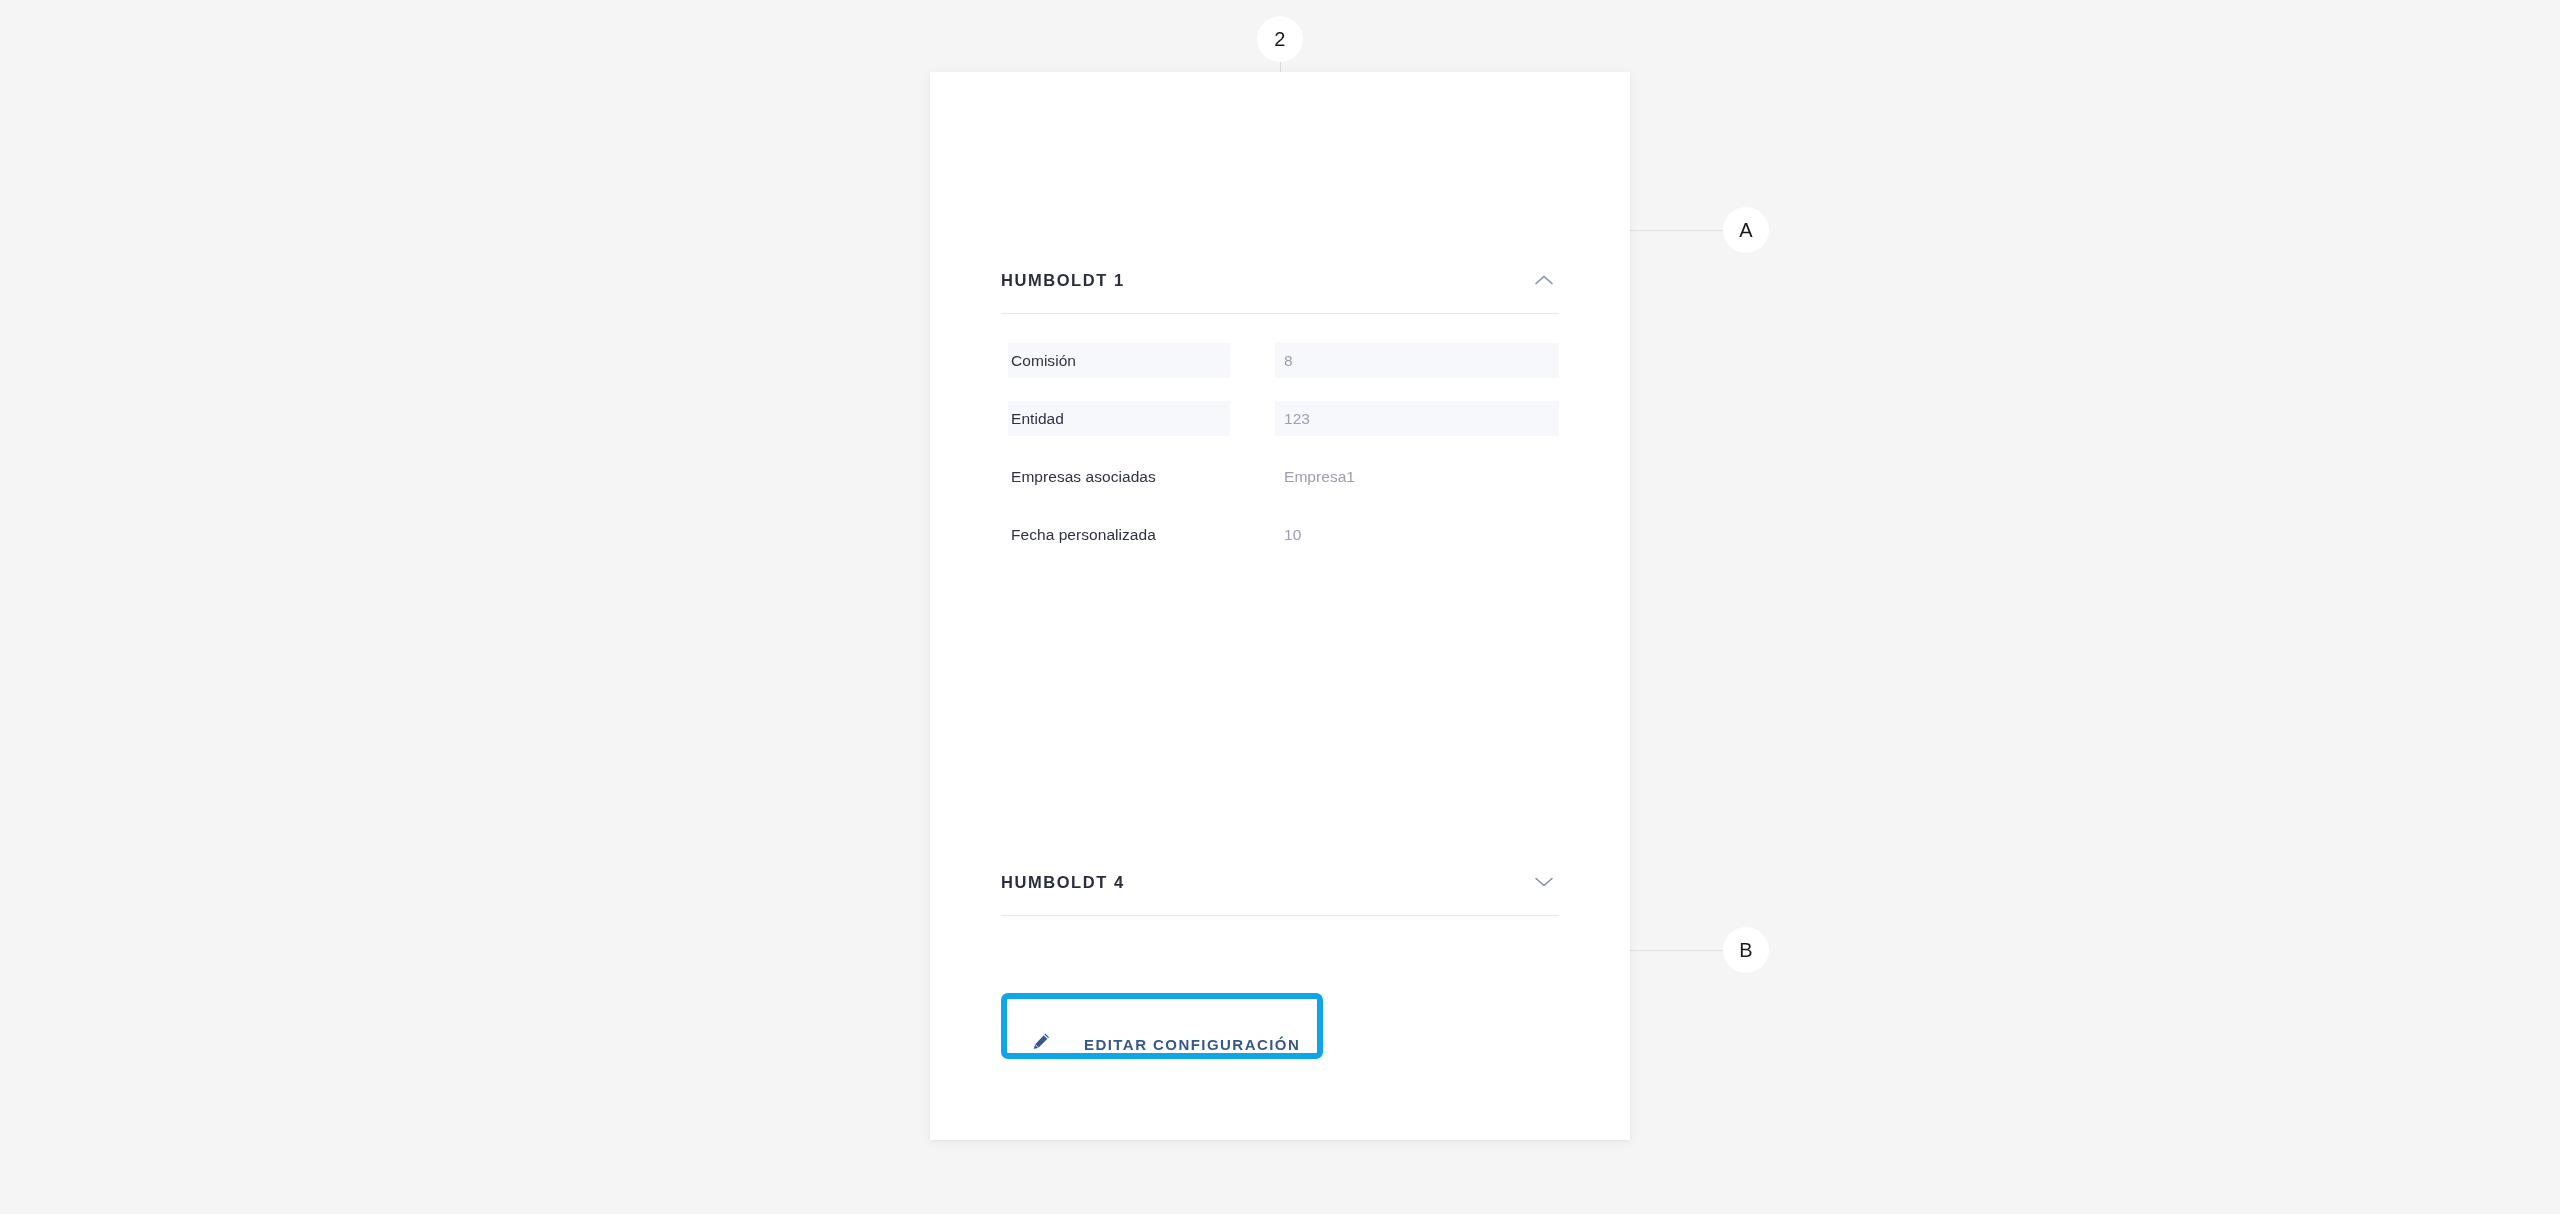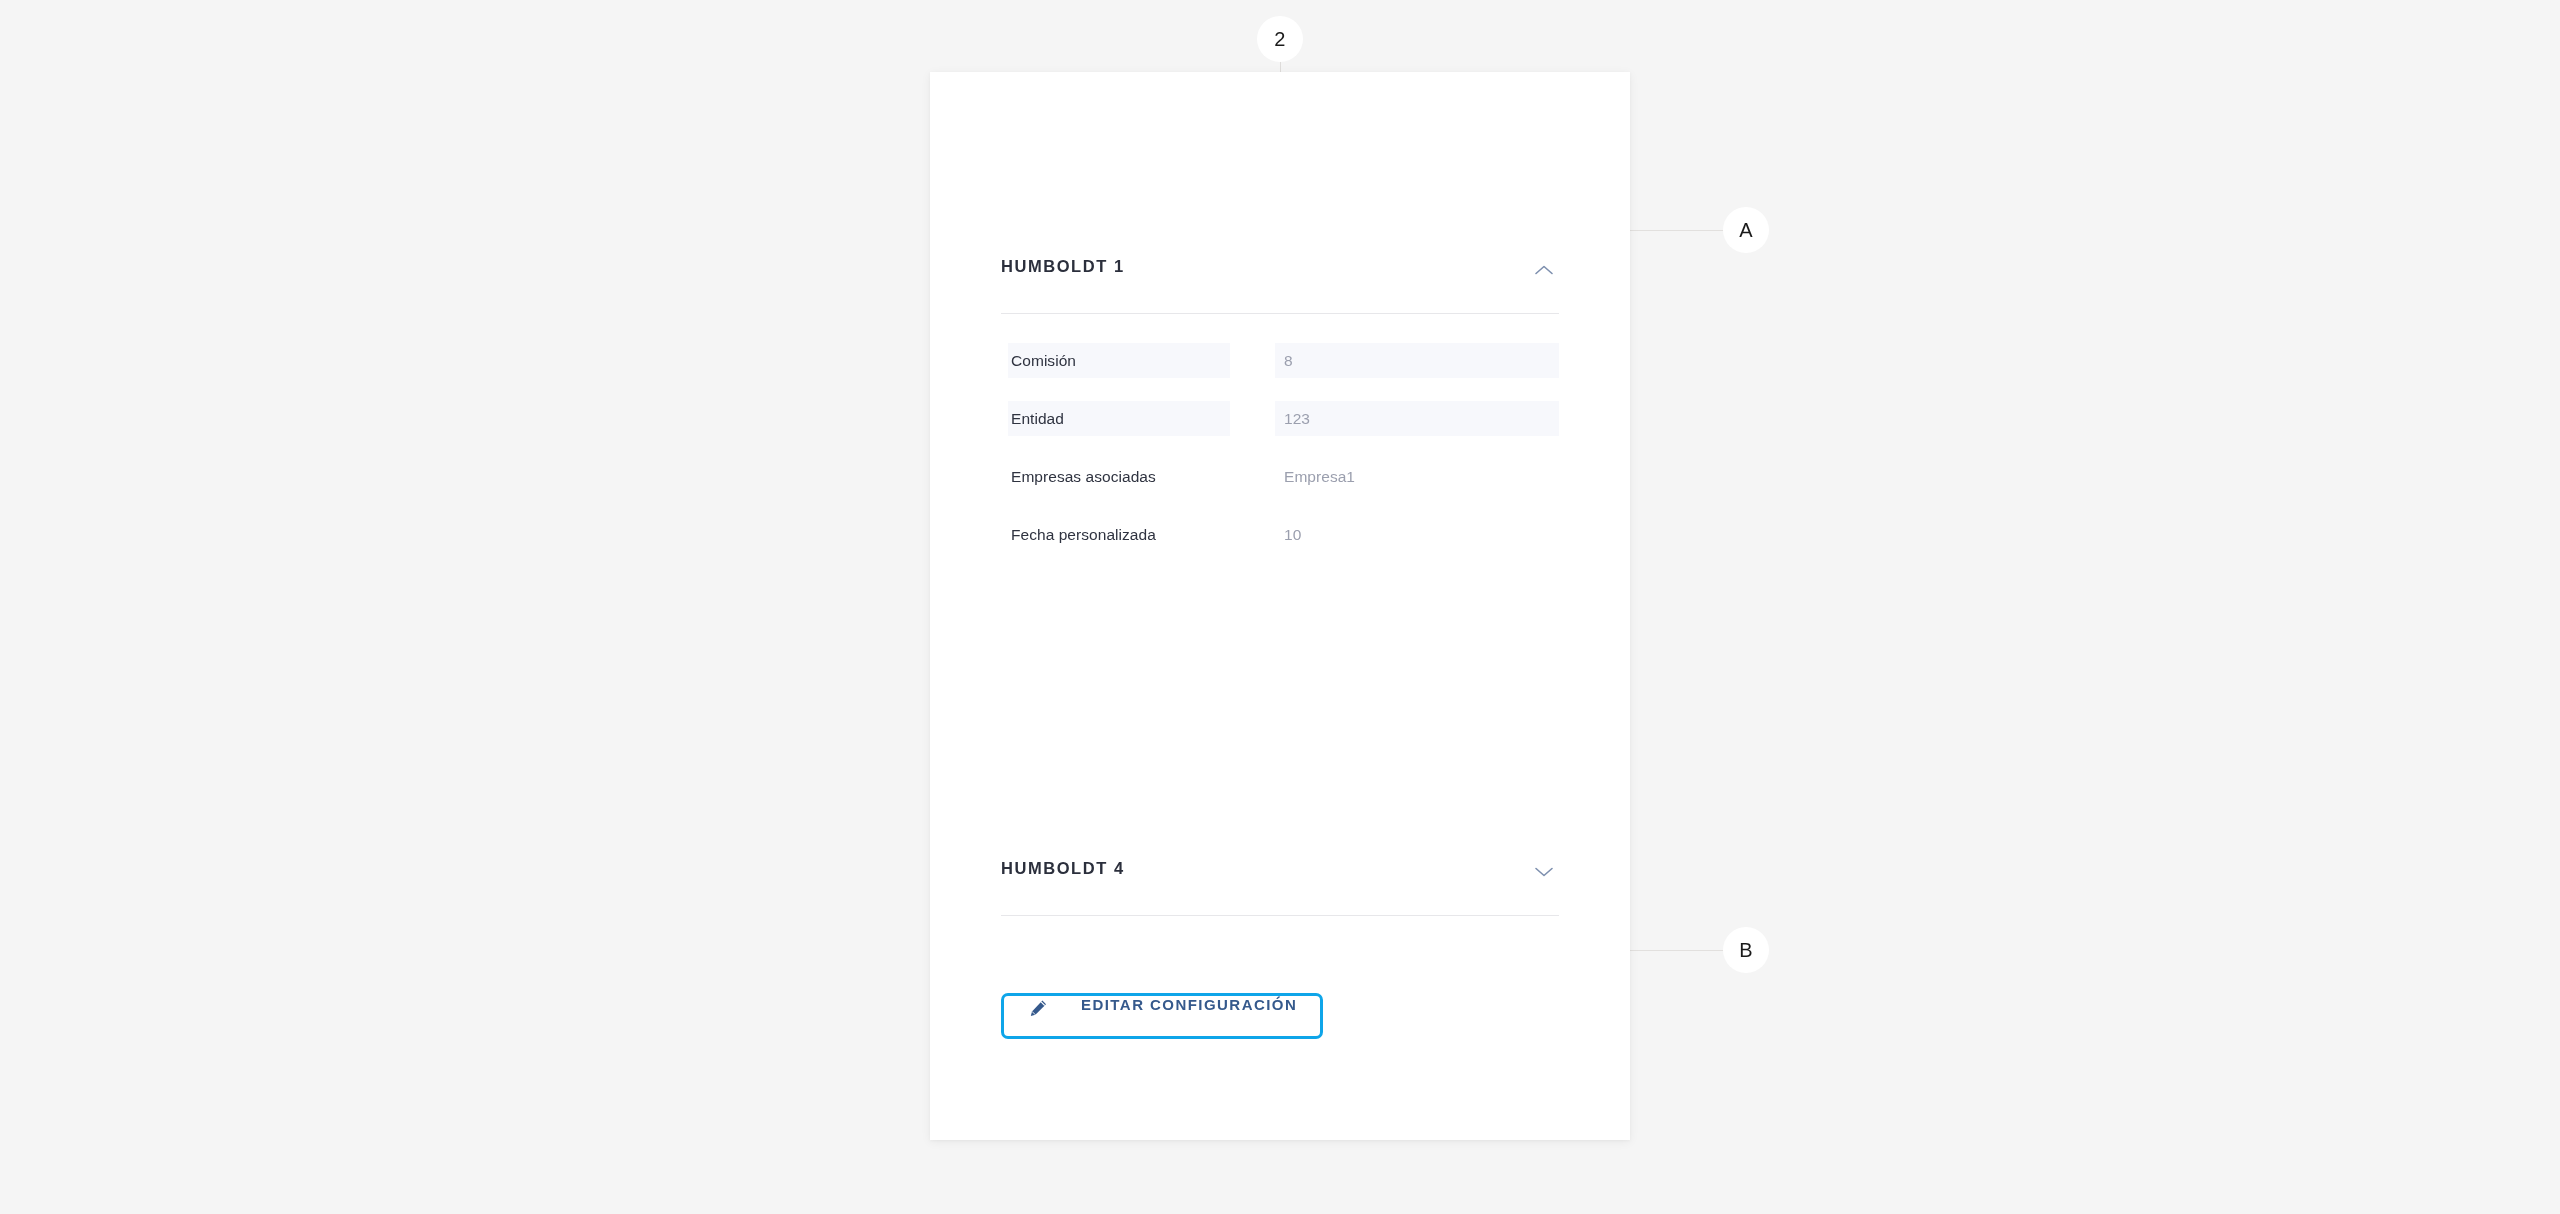--- a/index.html
+++ b/index.html
@@ -42,20 +42,21 @@
   
   .section {
     position: absolute;
     left: 0;
     width: 558px;
   }
   .section-head {
     position: relative;
     height: 46px;
     display: flex;
+    align-items: center;
     justify-content: space-between;
     cursor: pointer;
   }
   .section-title {
     font-size: 16.5px;
     font-weight: 600;
     letter-spacing: 1.55px;
     color: #2b2f3c;
     white-space: nowrap;
   }
@@ -124,26 +125,26 @@
     color: #9b9fae;
     letter-spacing: 0.05px;
     white-space: nowrap;
   }
 
   
   .edit-btn {
     position: absolute;
     left: 0;
     width: 322px;
-    height: 46px;
+    height: 66px;
     background: #ffffff;
-    border: 3px solid #0ea5e9;
+    border: 6px solid #0ea5e9;
     border-radius: 7px;
     display: flex;
-    align-items: flex-start;
+    align-items: flex-end;
     padding-left: 22px;
     cursor: pointer;
   }
   .pencil {
     width: 24px;
     height: 24px;
     flex: none;
     display: flex;
     align-items: center;
     justify-content: center;

